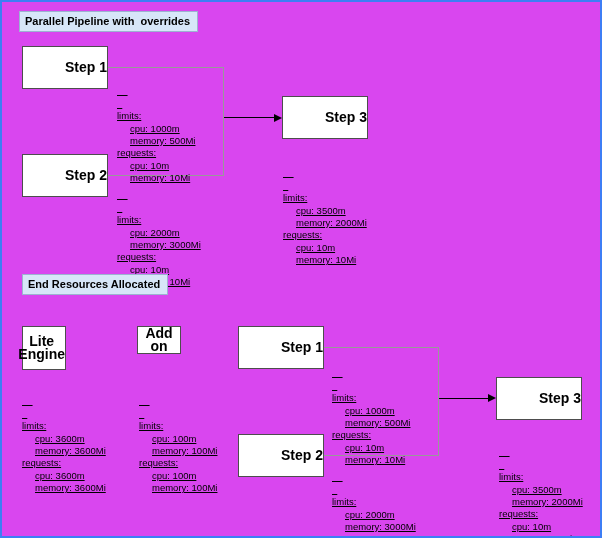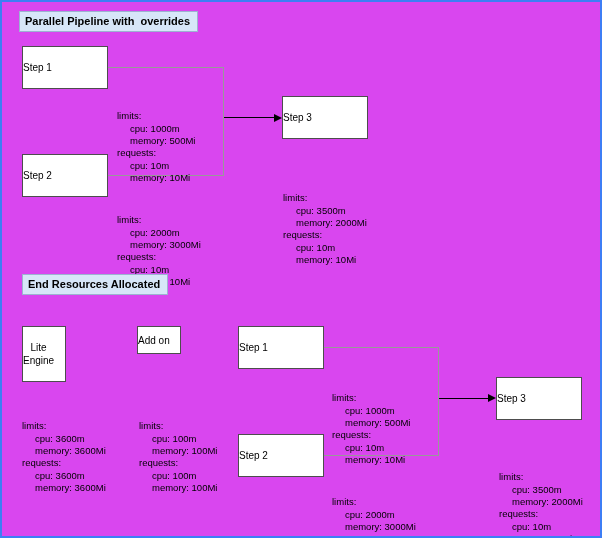--- a/index.html
+++ b/index.html
@@ -32,31 +32,33 @@
     padding:2px 7px 2px 5px;
     white-space:pre;
   }
   .node{
     position:absolute;
     box-sizing:border-box;
     background:#fff;
     border:1px solid var(--node-border);
     display:flex;
     align-items:center;
-    justify-content:flex-start;
-    font-size:10px;
+    justify-content:flex-end;
+    font-size:14px;
     text-align:center;
     white-space:pre-line;
     line-height:13px;
+    font-weight:bold;
   }
   .res{
     position:absolute;
     font-size:9.5px;
     line-height:12.4px;
     white-space:pre;
+    text-decoration:underline;
   }
   .res .rl{min-height:12.4px;}
   .res .ind{margin-left:13px;}
   .hline,.vline{position:absolute;background:var(--connector);}
   .hline{height:1.5px;}
   .vline{width:1.5px;}
   .aline{position:absolute;height:1.5px;background:var(--arrow);}
   .arrowhead{
     position:absolute;width:0;height:0;
     border-top:4px solid transparent;
@@ -96,21 +98,21 @@
   <div class="res" style="left:115px;top:175px;">
     
   <div class="rl">limits:</div><div class="rl ind">cpu: 2000m</div><div class="rl ind">memory: 3000Mi</div><div class="rl">requests:</div><div class="rl ind">cpu: 10m</div><div class="rl ind">memory: 10Mi</div></div>
 
   <div class="res" style="left:281px;top:153px;">
     
   <div class="rl">limits:</div><div class="rl ind">cpu: 3500m</div><div class="rl ind">memory: 2000Mi</div><div class="rl">requests:</div><div class="rl ind">cpu: 10m</div><div class="rl ind">memory: 10Mi</div></div>
 
   <div class="section-title" style="left:20px;top:272px;">End Resources Allocated</div>
 
-  <div class="node" style="left:20px;top:324px;width:44px;height:56px;">
+  <div class="node" style="left:20px;top:324px;width:44px;height:44px;">
     <span>Lite
 Engine</span>
   </div>
 
   <div class="node" style="left:135px;top:324px;width:44px;height:28px;">
     <span>Add on</span>
   </div>
 
   <div class="node" style="left:236px;top:324px;width:86px;height:43px;">
     <span>Step 1</span>

